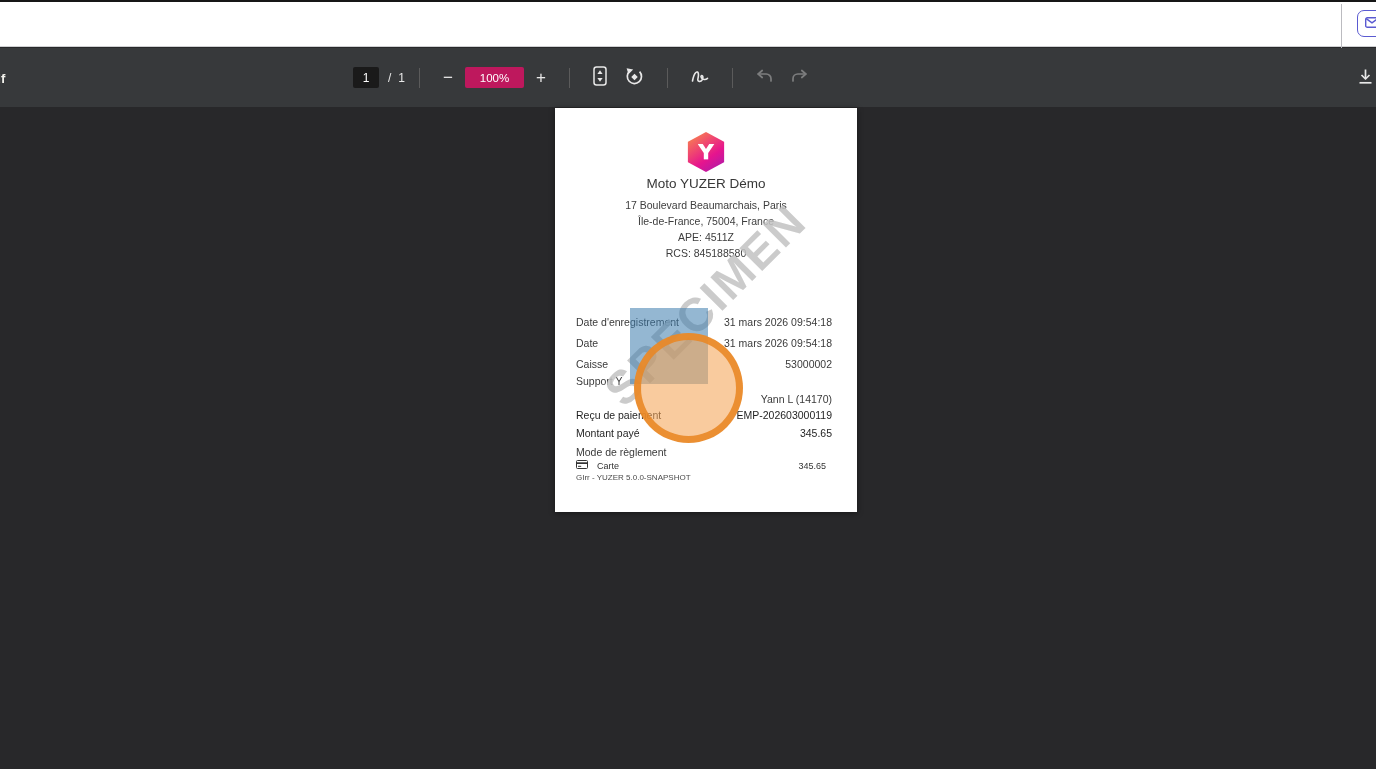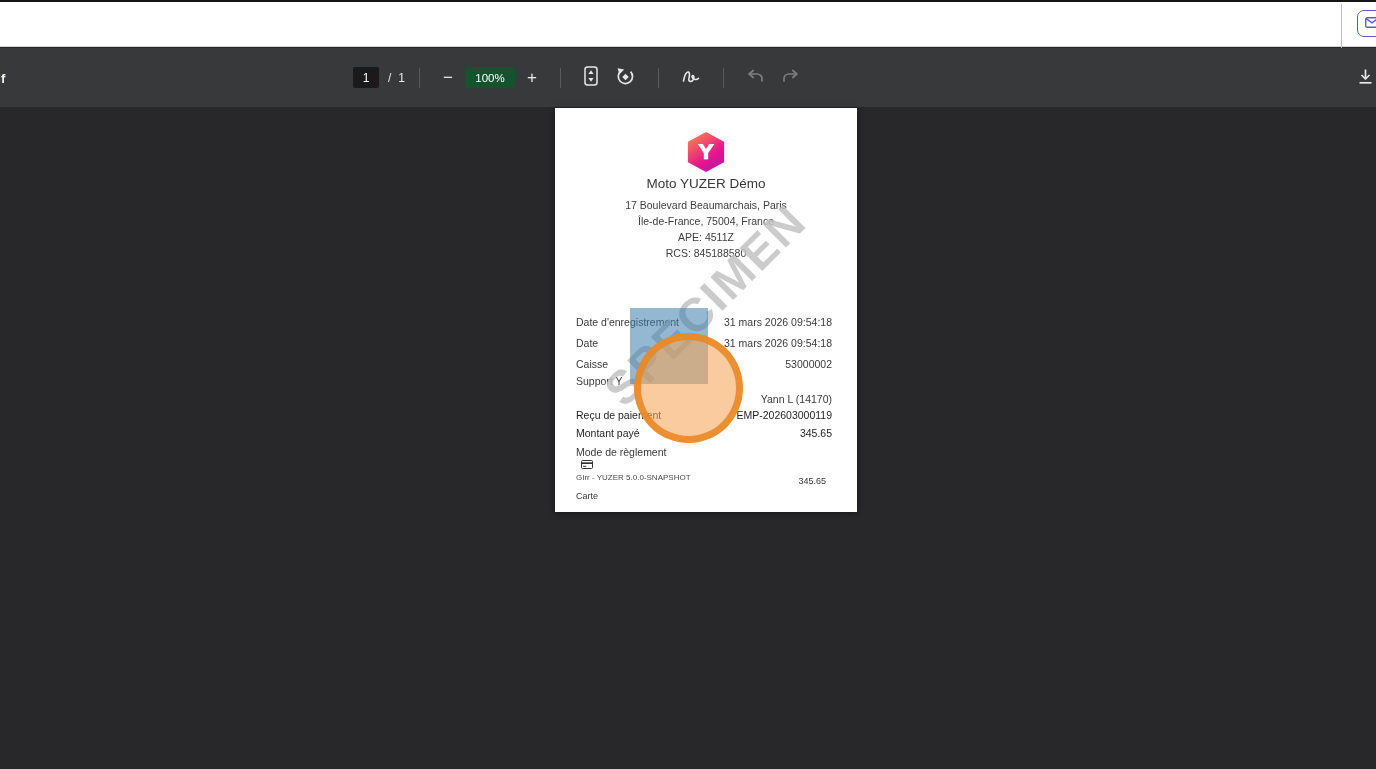--- a/index.html
+++ b/index.html
@@ -21,21 +21,21 @@
     color:#f2f2ec; font-size:13px; font-weight:bold; white-space:nowrap; }
   .controls { position:absolute; left:353px; top:0; height:59px; display:flex; align-items:center; }
   .pagebox { width:26px; height:21px; background:#1a1a1a; border:none; border-radius:2px;
     color:#fff; font-size:12px; text-align:center; font-family:"Liberation Sans",sans-serif; }
   .pg-sep-text { color:#e8e8e8; font-size:12px; margin:0 7px 0 9px; }
   .pg-total { color:#e8e8e8; font-size:12px; }
   .tb-sep { width:1px; height:20px; background:#5b5b5b; margin:0 14px; }
   .tb-btn { background:transparent; border:none; padding:0 9px; height:36px;
     display:flex; align-items:center; justify-content:center; cursor:pointer; }
   .glyph-btn { color:#e8e8e8; font-size:17px; line-height:1; }
-  .zoombox { width:50px; height:21px; background:#14532d; border-radius:2px; color:#fff;
+  .zoombox { width:59px; height:21px; background:#be185d; border-radius:2px; color:#fff;
     font-size:11.5px; display:flex; align-items:center; justify-content:center; margin:0 3px; }
   .dim svg { opacity:.55; }
   .download-btn { position:absolute; right:-2px; top:50%; transform:translateY(-50%);
     background:transparent; border:none; padding:4px; cursor:pointer; }
 
   
   .viewer { position:absolute; left:0; top:107px; width:1376px; height:662px; background:#28282a; }
   .page { position:absolute; left:555px; top:1px; width:302px; height:404px; background:#ffffff;
     box-shadow:0 1px 6px rgba(0,0,0,.45); overflow:hidden; }
 
@@ -51,21 +51,21 @@
   .addr { position:absolute; left:0; top:89px; width:100%; text-align:center;
     font-size:10.5px; color:#3d3d3d; }
   .addr div { height:16px; line-height:16px; }
 
   .row { position:absolute; left:21px; right:25px; display:flex; justify-content:space-between;
     font-size:10.5px; color:#3a3a3a; }
   .row.bold { font-weight:normal; color:#1f1f1f; }
   .row .val { text-align:right; }
   .pay-row { position:absolute; left:21px; right:31px; display:flex; justify-content:space-between;
     align-items:center; font-size:9px; color:#333; }
-  .pay-method { display:flex; align-items:center; gap:20px;flex-direction:column; }
+  .pay-method { display:flex; align-items:center; gap:9px; }
   .footer-line { position:absolute; left:21px; font-size:8px; color:#4b4b4b; }
 
   .watermark { position:absolute; left:150px; top:197px; transform:translate(-50%,-50%) rotate(-45deg);
     font-size:47px; font-weight:bold; letter-spacing:2px; color:#c3c3c3; opacity:.85;
     white-space:nowrap; z-index:2; pointer-events:none; }
   .overlay-rect { position:absolute; left:75px; top:200px; width:78px; height:76px;
     background:rgba(60,124,173,.55); z-index:3; }
   .overlay-circle { position:absolute; left:79px; top:225px; width:109px; height:110px;
     border-radius:50%; border:7px solid rgba(233,134,35,.88); background:rgba(245,166,88,.58); z-index:4; }
 </style>

